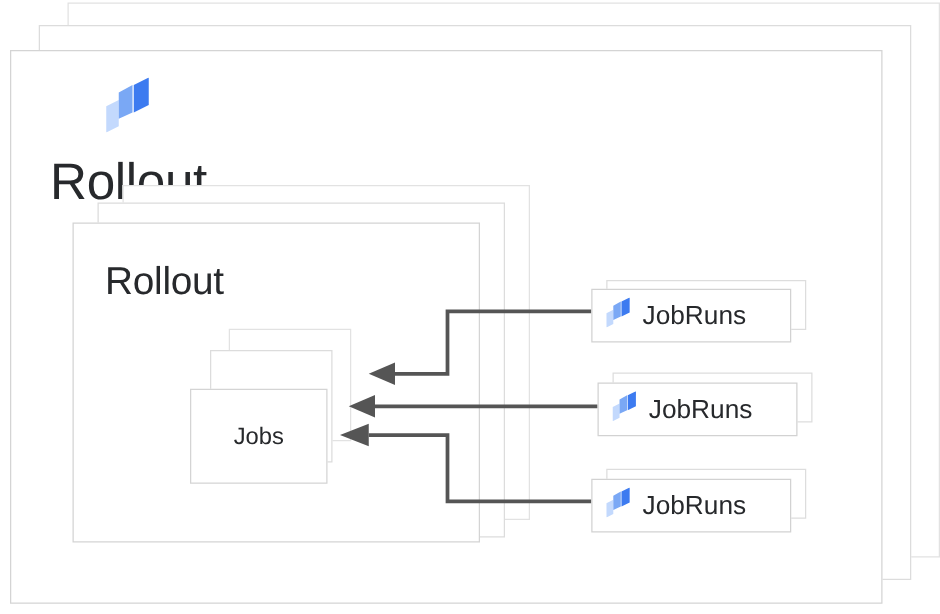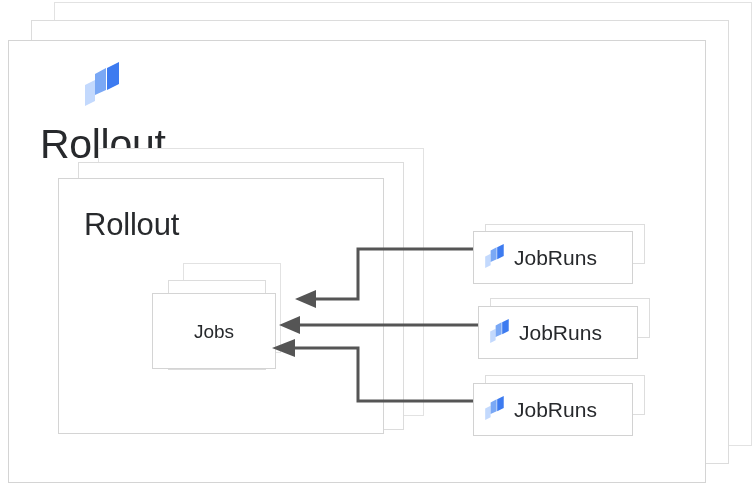--- a/index.html
+++ b/index.html
@@ -73,21 +73,21 @@
     font-weight: 400;
     color: #27292c;
     line-height: 1;
     letter-spacing: -0.2px;
     white-space: nowrap;
   }
 
   
   .jobs-back2 { left: 183px; top: 263px; width: 98px; height: 90px; }
   .jobs-back1 { left: 168px; top: 280px; width: 98px; height: 90px; }
-  .jobs-front { left: 152px; top: 293px; width: 124px; height: 76px;
+  .jobs-front { left: 152px; top: 311px; width: 110px; height: 76px;
                 display: flex; align-items: center; justify-content: center; }
   .jobs-label {
     font-size: 19px;
     font-weight: 400;
     color: #27292c;
     line-height: 1;
     white-space: nowrap;
   }
 
   
@@ -98,21 +98,21 @@
     box-sizing: border-box;
     width: 160px;
     height: 40px;
   }
   .jr-box {
     position: absolute;
     background: #ffffff;
     border: 1px solid #d2d2d2;
     box-sizing: border-box;
     width: 160px;
-    height: 53px;
+    height: 43px;
     display: flex;
     align-items: center;
     gap: 8px;
     padding-left: 10px;
   }
   .jr-label {
     font-size: 21px;
     font-weight: 400;
     color: #27292c;
     line-height: 1;

